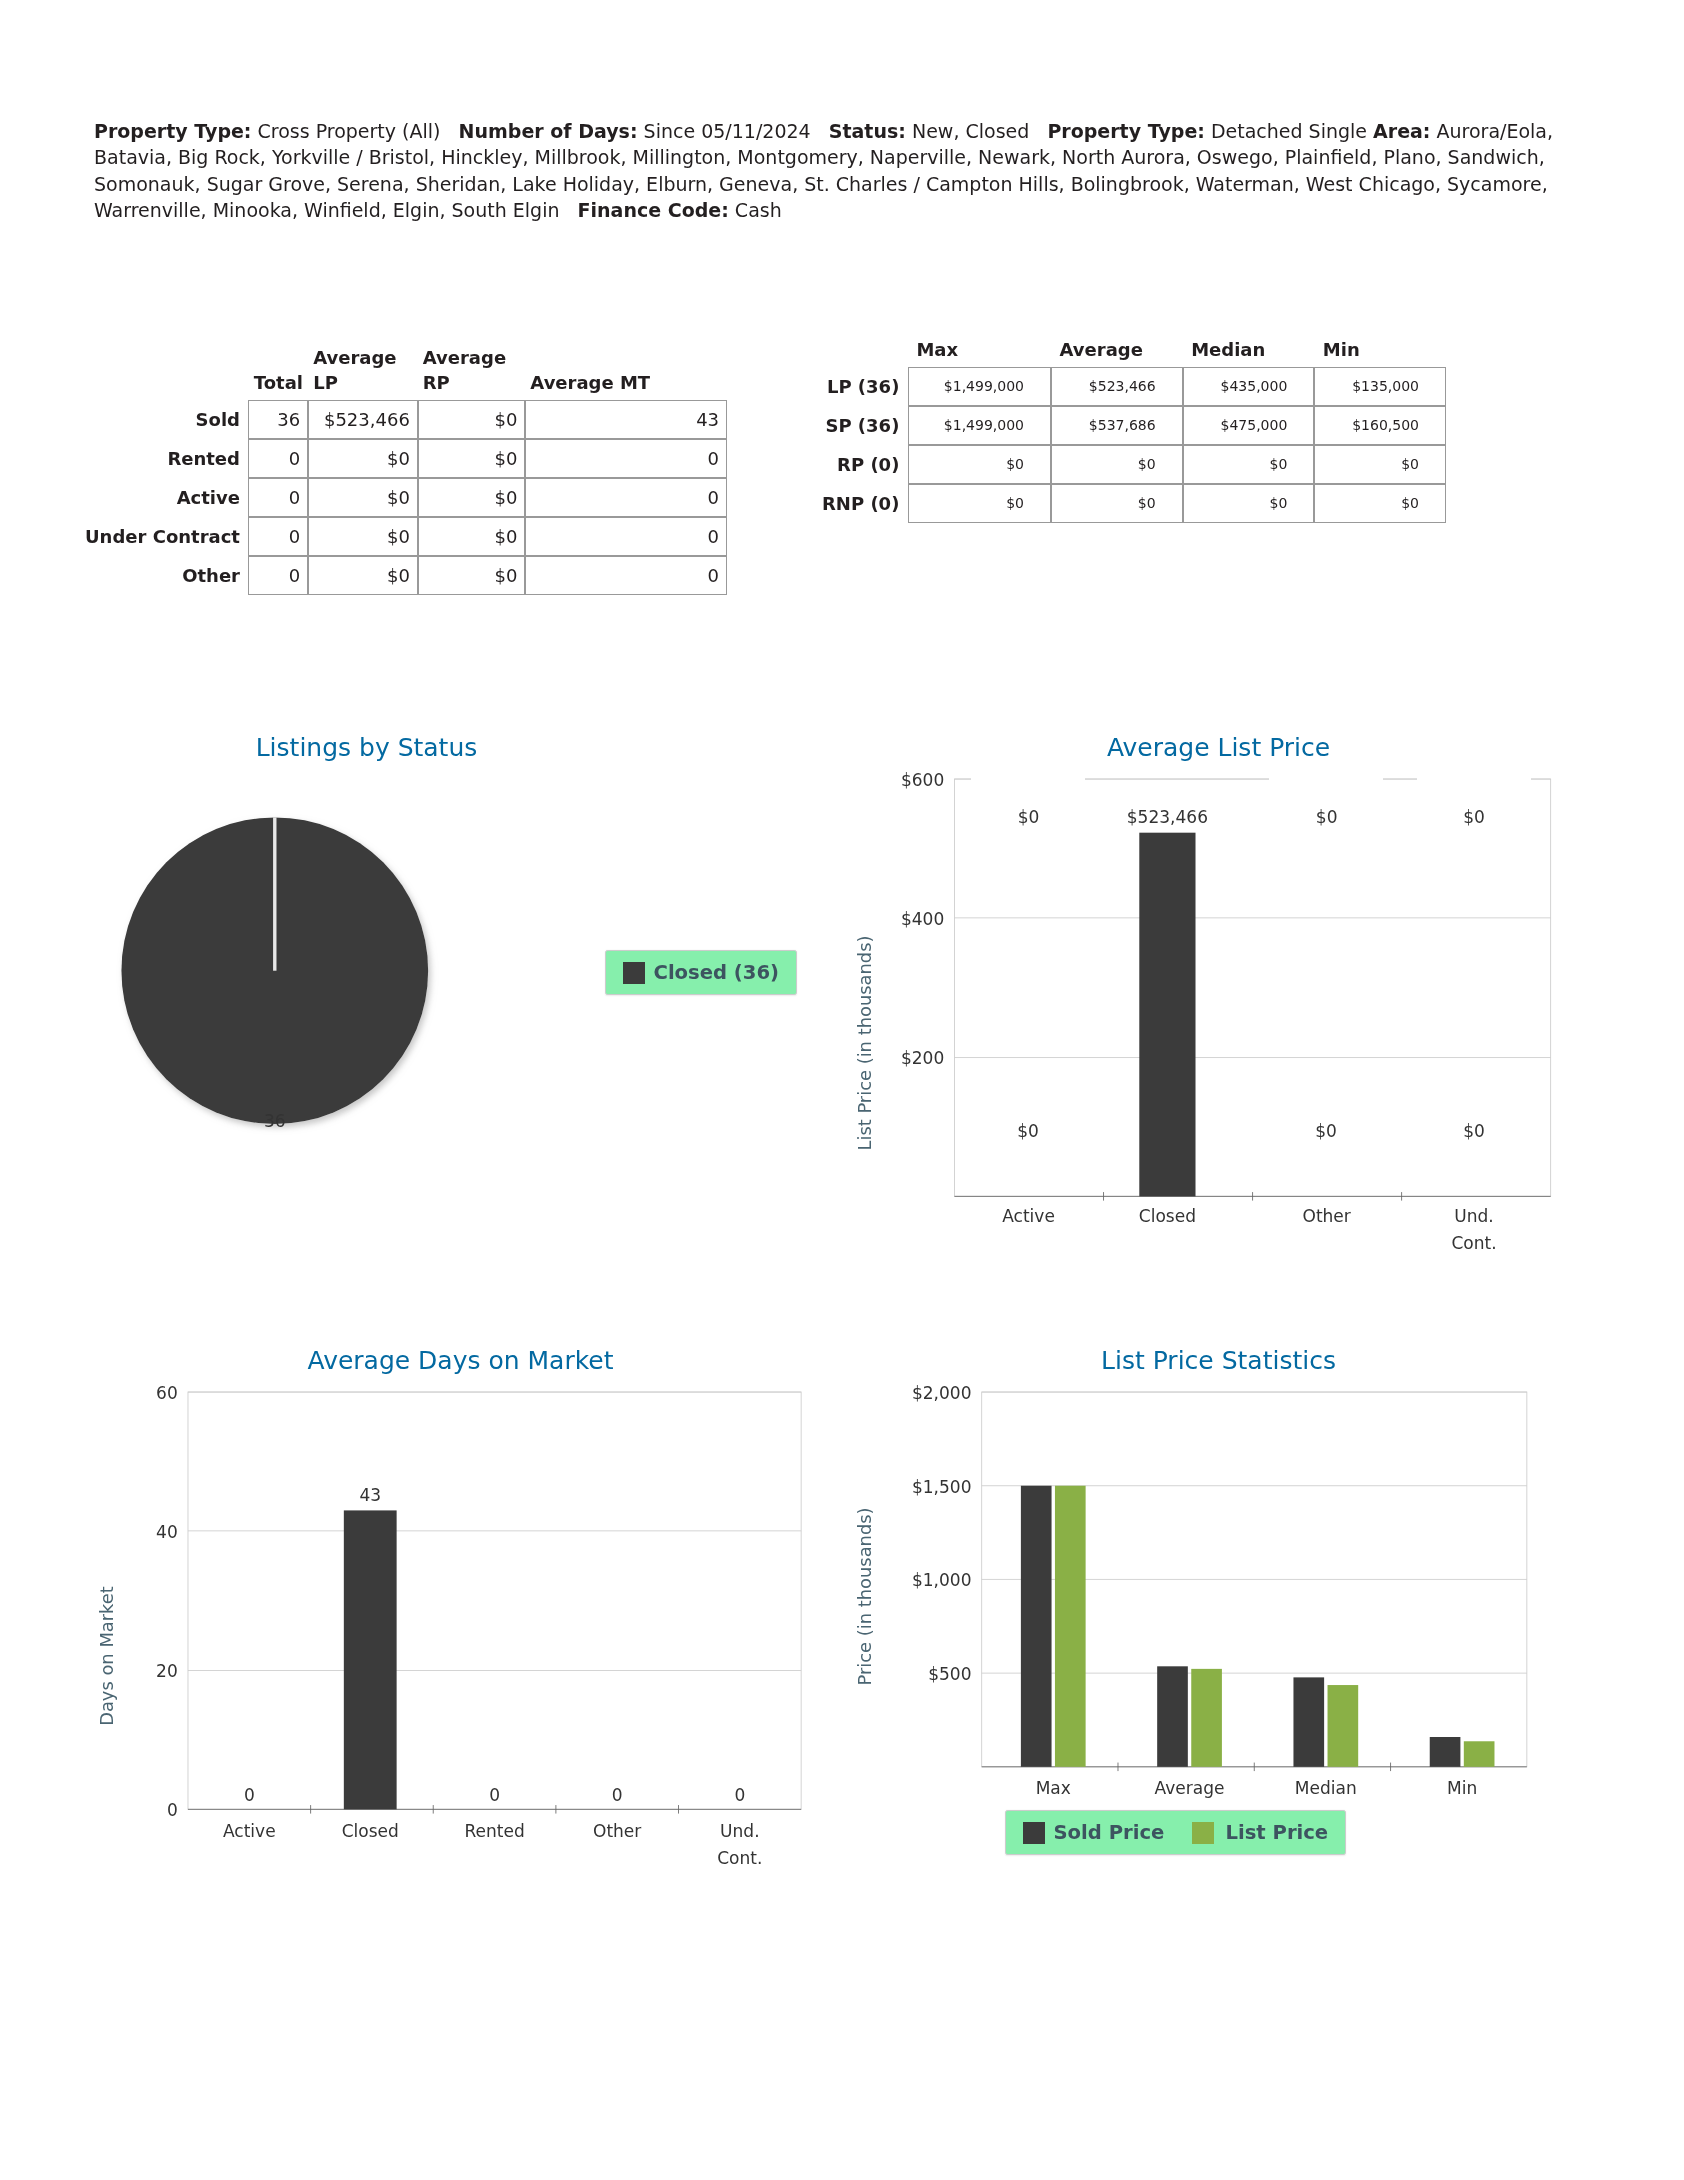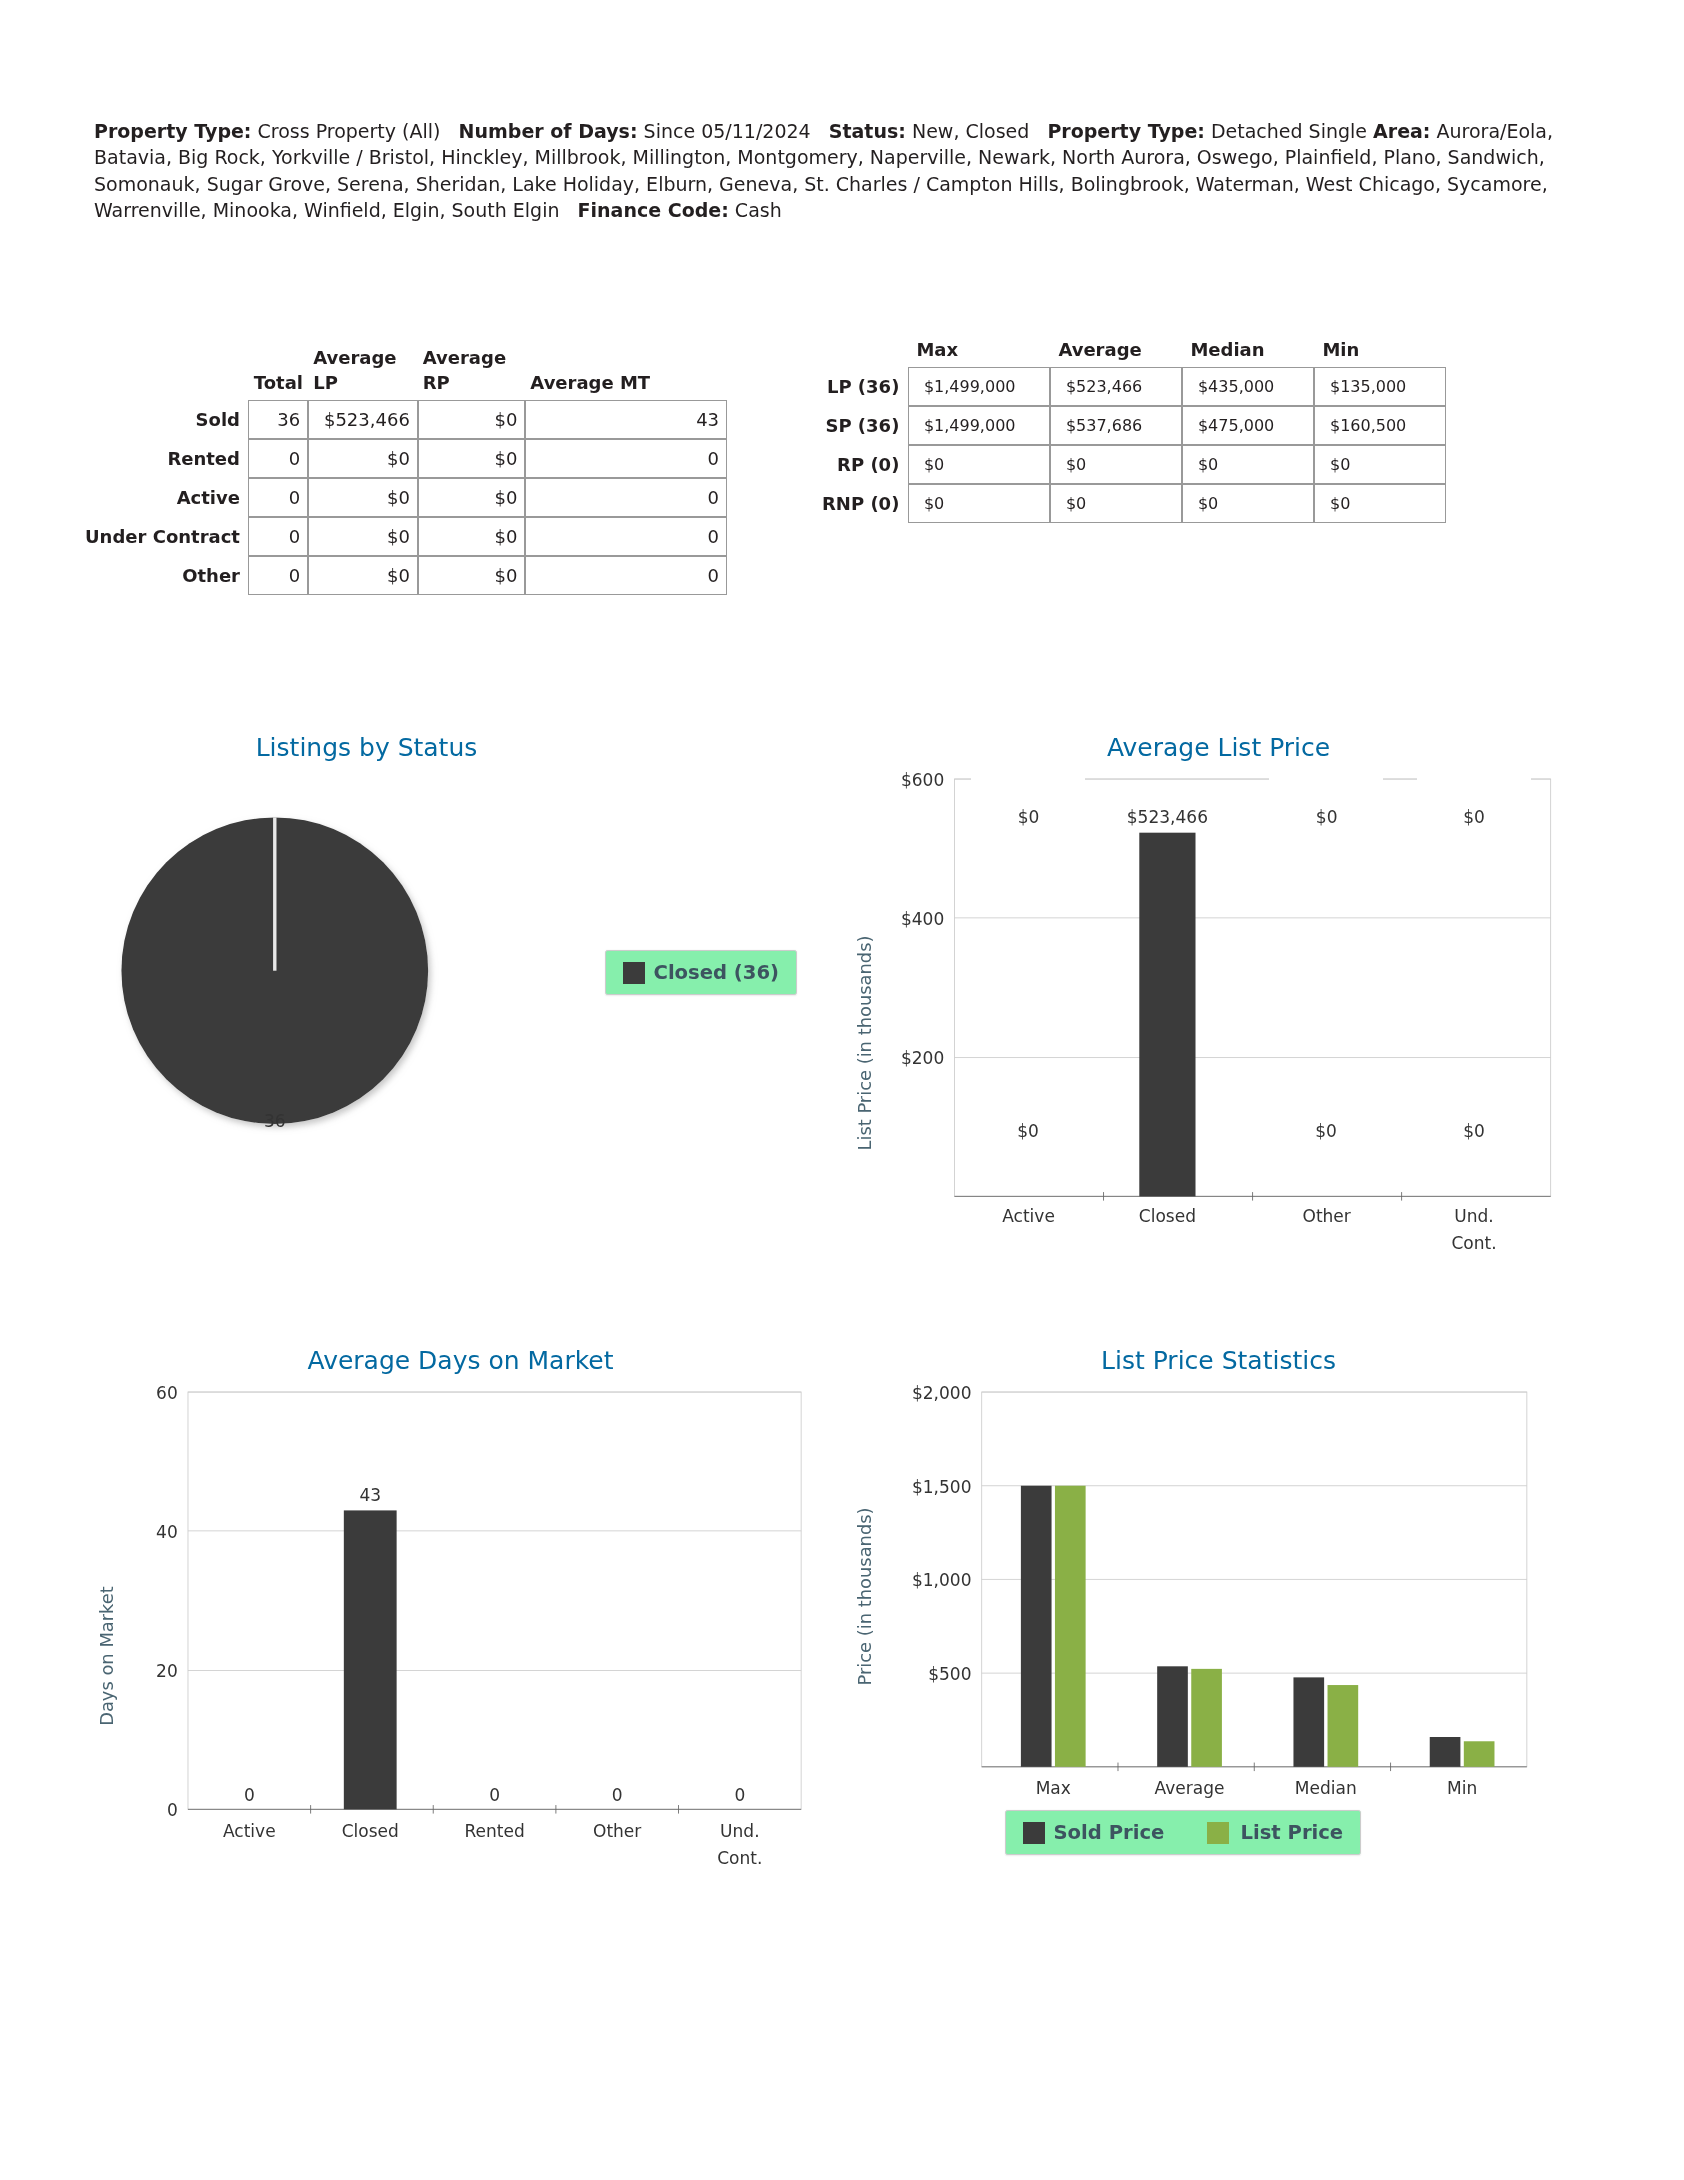--- a/index.html
+++ b/index.html
@@ -96,25 +96,26 @@
   #stats-table td.rowlabel {
     font-weight: bold;
     font-size: 18px;
     text-align: right;
     padding: 0 8.5px 0 0;
     white-space: nowrap;
     height: 37px;
   }
   #stats-table td.cell {
     border: 0.9px solid #999;
-    padding: 0 15px;
+    text-align: right;
+    padding: 0 26px;
     height: 37px;
     width: 145px;
     background: #fff;
-    font-size: 16px;
+    font-size: 14px;
     white-space: nowrap;
   }
 
   
   .chart-title {
     font-size: 25px;
     color: #0369a1;
     text-align: center;
     font-family: "DejaVu Sans", sans-serif;
   }
@@ -411,21 +412,21 @@
       <text x="396" y="492" text-anchor="middle" class="tick-label">Average</text>
       <text x="556" y="492" text-anchor="middle" class="tick-label">Median</text>
       <text x="716" y="492" text-anchor="middle" class="tick-label">Min</text>
     </svg>
     <div style="position:absolute; left:153px; top:464px;">
       <div class="legend-box">
         <span class="legend-item">
           <span class="legend-swatch" style="background:#3b3b3b;"></span>
           <span class="legend-text">Sold Price</span>
         </span>
-        <span class="legend-item" style="margin-left:33px;gap:11px;">
+        <span class="legend-item" style="margin-left:18px;gap:11px;">
           <span class="legend-swatch" style="background:#8ab046;"></span>
           <span class="legend-text">List Price</span>
         </span>
       </div>
     </div>
   </div>
 
 </div>
 
 

